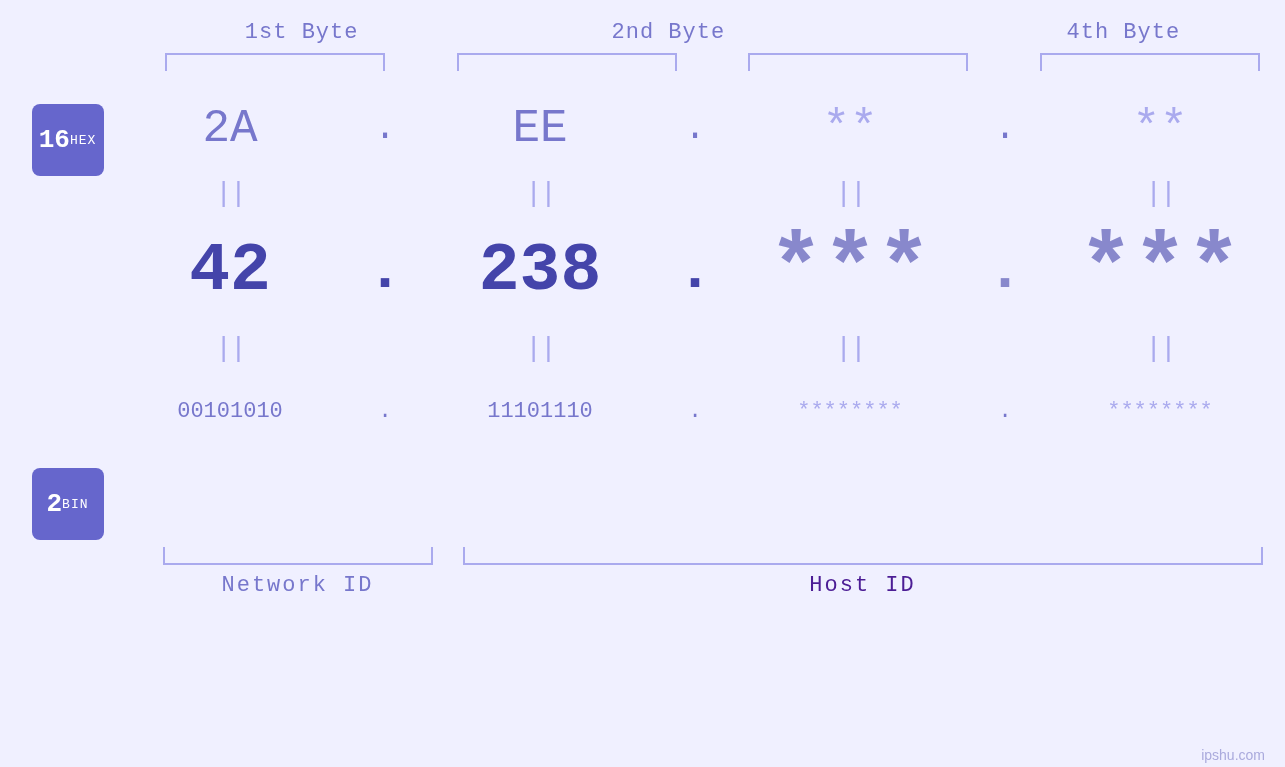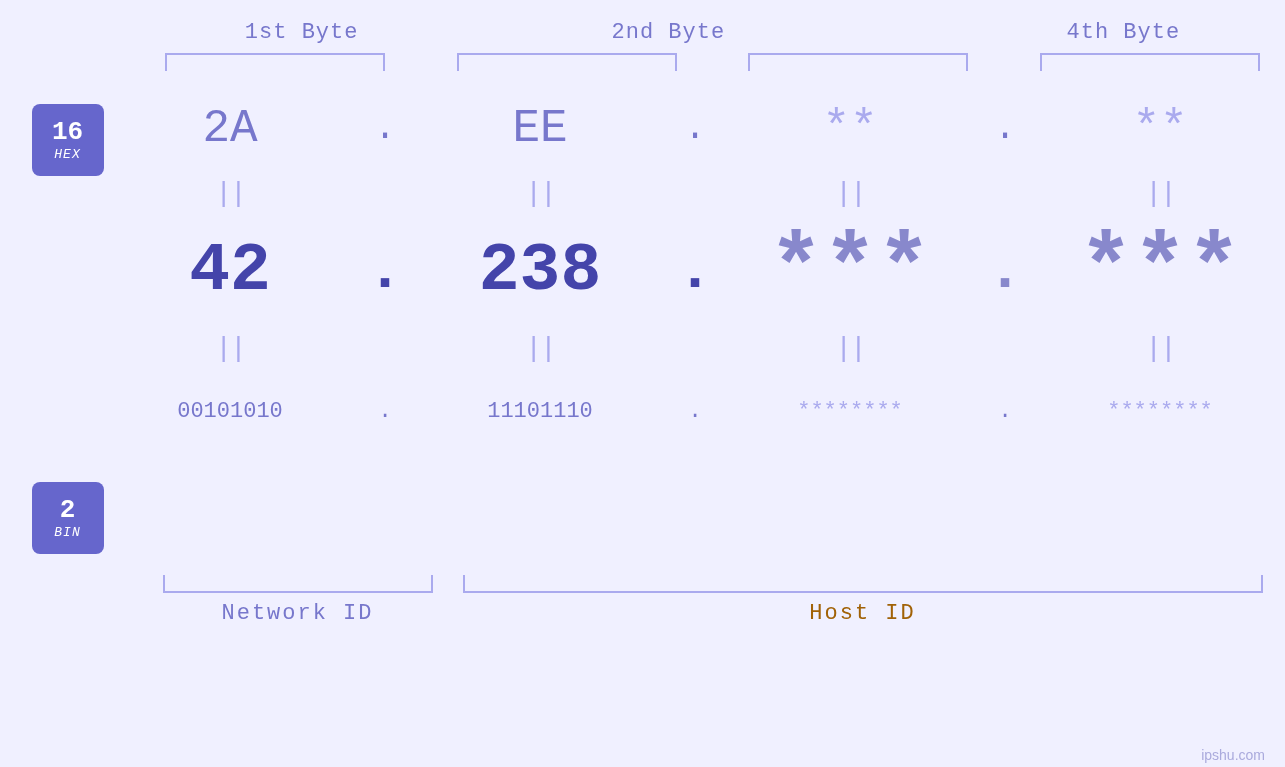--- a/index.html
+++ b/index.html
@@ -69,38 +69,37 @@
       padding-left: 30px;
       gap: 0;
     }
 
     .badge {
       width: 72px;
       height: 72px;
       background-color: #6666cc;
       border-radius: 8px;
       display: flex;
-      flex-direction: column;
+      flex-direction: row;
       align-items: center;
       justify-content: center;
       color: white;
-      margin-bottom: 16px;
+      margin-bottom: 2px;
     }
 
     .badge-number {
       font-size: 26px;
       font-weight: bold;
       line-height: 1.1;
     }
 
     .badge-label {
       font-size: 13px;
       font-weight: normal;
       letter-spacing: 1px;
-      font-style: italic;
     }
 
     
     .val-hex {
       color: #7777cc;
       font-size: 46px;
       font-family: 'Courier New', Courier, monospace;
       text-align: center;
       flex: 1;
     }
@@ -313,20 +312,20 @@
     <div style="display:flex; flex-direction:row; width:100%;">
 
       <div style="width:270px; height:18px; border-bottom:2px solid #aaaaee; border-left:2px solid #aaaaee; border-right:2px solid #aaaaee;"></div>
       <div style="width:30px;"></div>
 
       <div style="flex:1; height:18px; border-bottom:2px solid #aaaaee; border-left:2px solid #aaaaee; border-right:2px solid #aaaaee;"></div>
     </div>
     <div style="display:flex; flex-direction:row; margin-top:8px; width:100%;">
       <div style="width:270px; text-align:center; color:#7777cc; font-size:22px; letter-spacing:2px; font-family:'Courier New',monospace;">Network ID</div>
       <div style="width:30px;"></div>
-      <div style="flex:1; text-align:center; color:#a16207; font-size:22px; letter-spacing:2px; font-family:'Courier New',monospace;">Host ID</div>
+      <div style="flex:1; text-align:center; color:#4c1d95; font-size:22px; letter-spacing:2px; font-family:'Courier New',monospace;">Host ID</div>
     </div>
   </div>
 
 
   <div class="watermark">ipshu.com</div>
 
 </div>
 
 </body></html>

